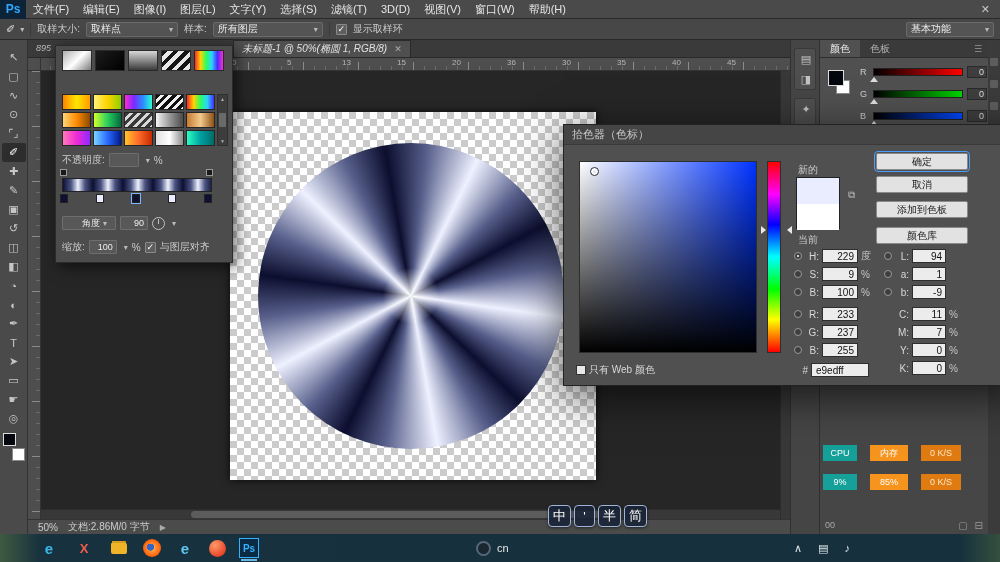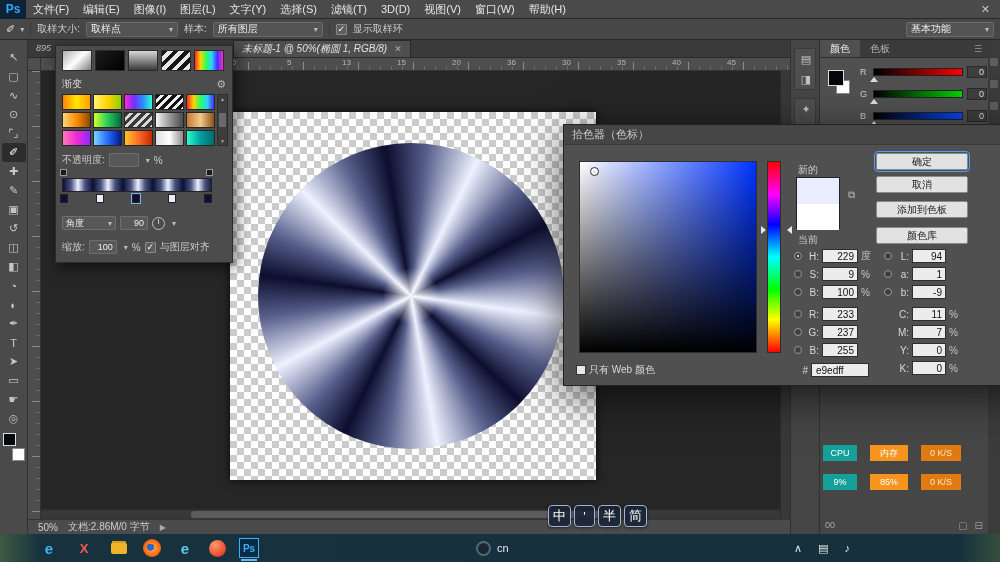--- a/index.html
+++ b/index.html
@@ -93,21 +93,21 @@
   .gp-thumbs { position:absolute; left:6px; top:4px; display:flex; gap:3px; }
   .gp-thumb { width:30px; height:21px; border:1px solid #2a2a2a; }
   .gp-title { position:absolute; left:6px; top:31px; right:6px; display:flex; align-items: center; font-size:10px; color:#ddd; }
   .gp-gear { margin-left:auto; color:#b5b5b5; font-size:11px; }
   .gp-grid { position:absolute; left:6px; top:48px; display:grid; grid-template-columns:repeat(5,29px); grid-auto-rows:16px; gap:2px; }
   .gp-cell { border:1px solid #262626; }
   .gp-scroll { position:absolute; left:161px; top:48px; width:11px; height:52px; background:#3d3d3d; border:1px solid #2e2e2e; display:flex; flex-direction:column; align-items:center; justify-content:space-between; font-size:5px; color:#aaa; padding:1px 0; }
   .gps-thumb { width:7px; height:14px; background:#6a6a6a; border-radius:1px; }
   .gp-row { position:absolute; left:6px; right:6px; display:flex; align-items:center; gap:4px; font-size:10px; color:#ccc; white-space:nowrap; }
   .gp-box { height:14px; background:#585858; border:1px solid #6e6e6e; border-radius:1px; display:inline-flex; align-items:center; justify-content:flex-end; padding:0 3px; font-size:9px; color:#eee; }
-  .gp-dd { height:14px; width:54px; background:#585858; border:1px solid #6e6e6e; border-radius:1px; display:inline-flex; align-items:center; justify-content:space-between; padding:0 3px; font-size:9px; color:#eee; }
+  .gp-dd { height:14px; width:54px; background:#585858; border:1px solid #6e6e6e; border-radius:1px; display:inline-flex; align-items:center; justify-content:space-between; padding:0 19px; font-size:9px; color:#eee; }
   .gp-bar { position:absolute; left:6px; top:132px; width:150px; height:14px; border:1px solid #222; }
   .op-stop { position:absolute; width:7px; height:7px; background:#1a1a1a; border:1px solid #999; }
   .col-stop { position:absolute; width:8px; height:9px; border:1px solid #222; }
   .col-stop.sel { outline:1px solid #7ab4ff; }
   .dial { position:relative; width:13px; height:13px; border:1px solid #c0c0c0; border-radius:50%; display:inline-block; }
   .dial::after { content:""; position:absolute; left:5px; top:1px; width:1px; height:5px; background:#c0c0c0; }
 
   
   .dialog { left:563px; top:124px; width:458px; height:262px; background:#505050; border:1px solid #222; box-shadow:0 10px 40px rgba(0,0,0,.65); z-index:60; }
   .dlg-title { height:20px; background:#454545; border-bottom:1px solid #3a3a3a; display:flex; align-items:center; padding:0 8px; color:#c8c8c8; font-size:11px; }
@@ -335,24 +335,20 @@
   </div>
 
   <div class="gpopup abs">
     <div class="gp-thumbs">
       <div class="gp-thumb" style="background: linear-gradient(135deg, rgb(176, 176, 176), rgb(255, 255, 255) 50%, rgb(122, 122, 122));"></div>
       <div class="gp-thumb" style="background: linear-gradient(135deg, rgb(28, 28, 28), rgb(0, 0, 0));"></div>
       <div class="gp-thumb" style="background: linear-gradient(rgb(216, 216, 216), rgb(58, 58, 58));"></div>
       <div class="gp-thumb" style="background: repeating-linear-gradient(135deg, rgb(22, 22, 22) 0px, rgb(22, 22, 22) 4px, rgb(232, 232, 232) 4px, rgb(232, 232, 232) 8px);"></div>
       <div class="gp-thumb" style="background: linear-gradient(90deg, rgb(255, 42, 42), rgb(255, 212, 0), rgb(42, 255, 94), rgb(42, 212, 255), rgb(74, 42, 255), rgb(255, 42, 212));"></div>
     </div>
-    <div class="gp-title">
-      <span>渐变</span>
-      <span class="gp-gear">⚙</span>
-    </div>
     <div class="gp-grid">
       <div class="gp-cell" style="background: linear-gradient(90deg, rgb(255, 132, 0), rgb(255, 230, 0), rgb(255, 156, 0));"></div>
       <div class="gp-cell" style="background: linear-gradient(90deg, rgb(255, 243, 122), rgb(255, 212, 0), rgb(142, 207, 0));"></div>
       <div class="gp-cell" style="background: linear-gradient(90deg, rgb(255, 42, 212), rgb(122, 42, 255), rgb(42, 140, 255), rgb(42, 255, 212));"></div>
       <div class="gp-cell" style="background: repeating-linear-gradient(135deg, rgb(16, 16, 16) 0px, rgb(16, 16, 16) 3px, rgb(240, 240, 240) 3px, rgb(240, 240, 240) 6px);"></div>
       <div class="gp-cell" style="background: linear-gradient(90deg, rgb(255, 42, 42), rgb(255, 212, 0), rgb(42, 255, 94), rgb(42, 212, 255), rgb(74, 42, 255));"></div>
       <div class="gp-cell" style="background: linear-gradient(90deg, rgb(255, 212, 122), rgb(255, 140, 0), rgb(140, 74, 0));"></div>
       <div class="gp-cell" style="background: linear-gradient(90deg, rgb(212, 255, 42), rgb(42, 207, 94), rgb(0, 107, 60));"></div>
       <div class="gp-cell" style="background: repeating-linear-gradient(135deg, rgb(58, 58, 58) 0px, rgb(58, 58, 58) 3px, rgb(216, 216, 216) 3px, rgb(216, 216, 216) 6px);"></div>
       <div class="gp-cell" style="background: linear-gradient(90deg, rgb(245, 245, 245), rgb(154, 154, 154), rgb(74, 74, 74));"></div>

